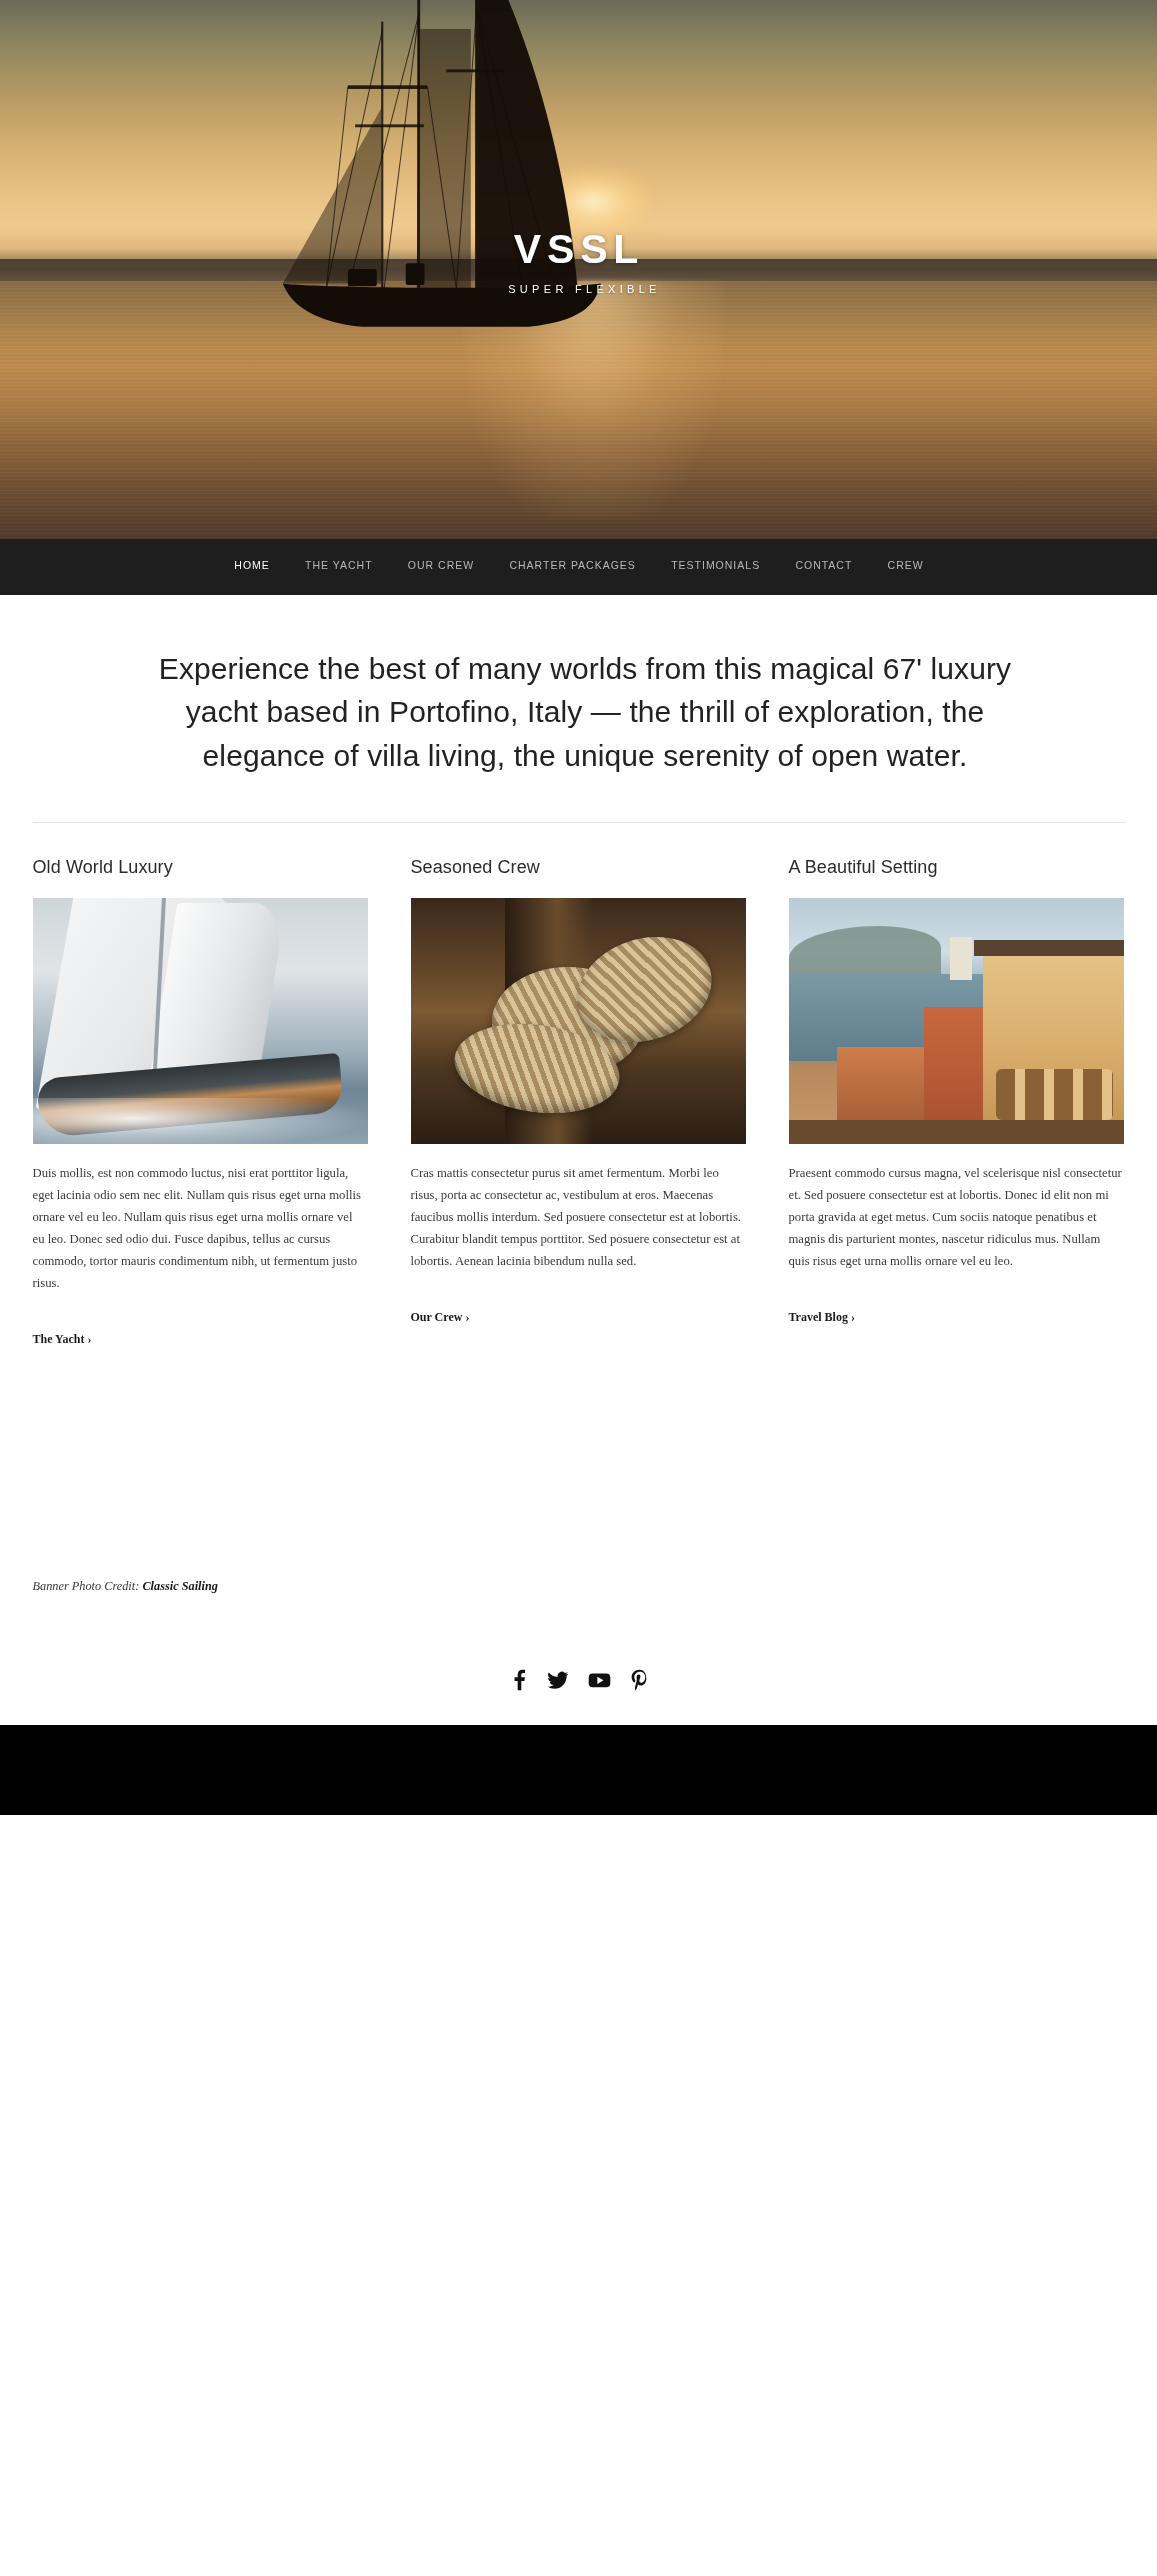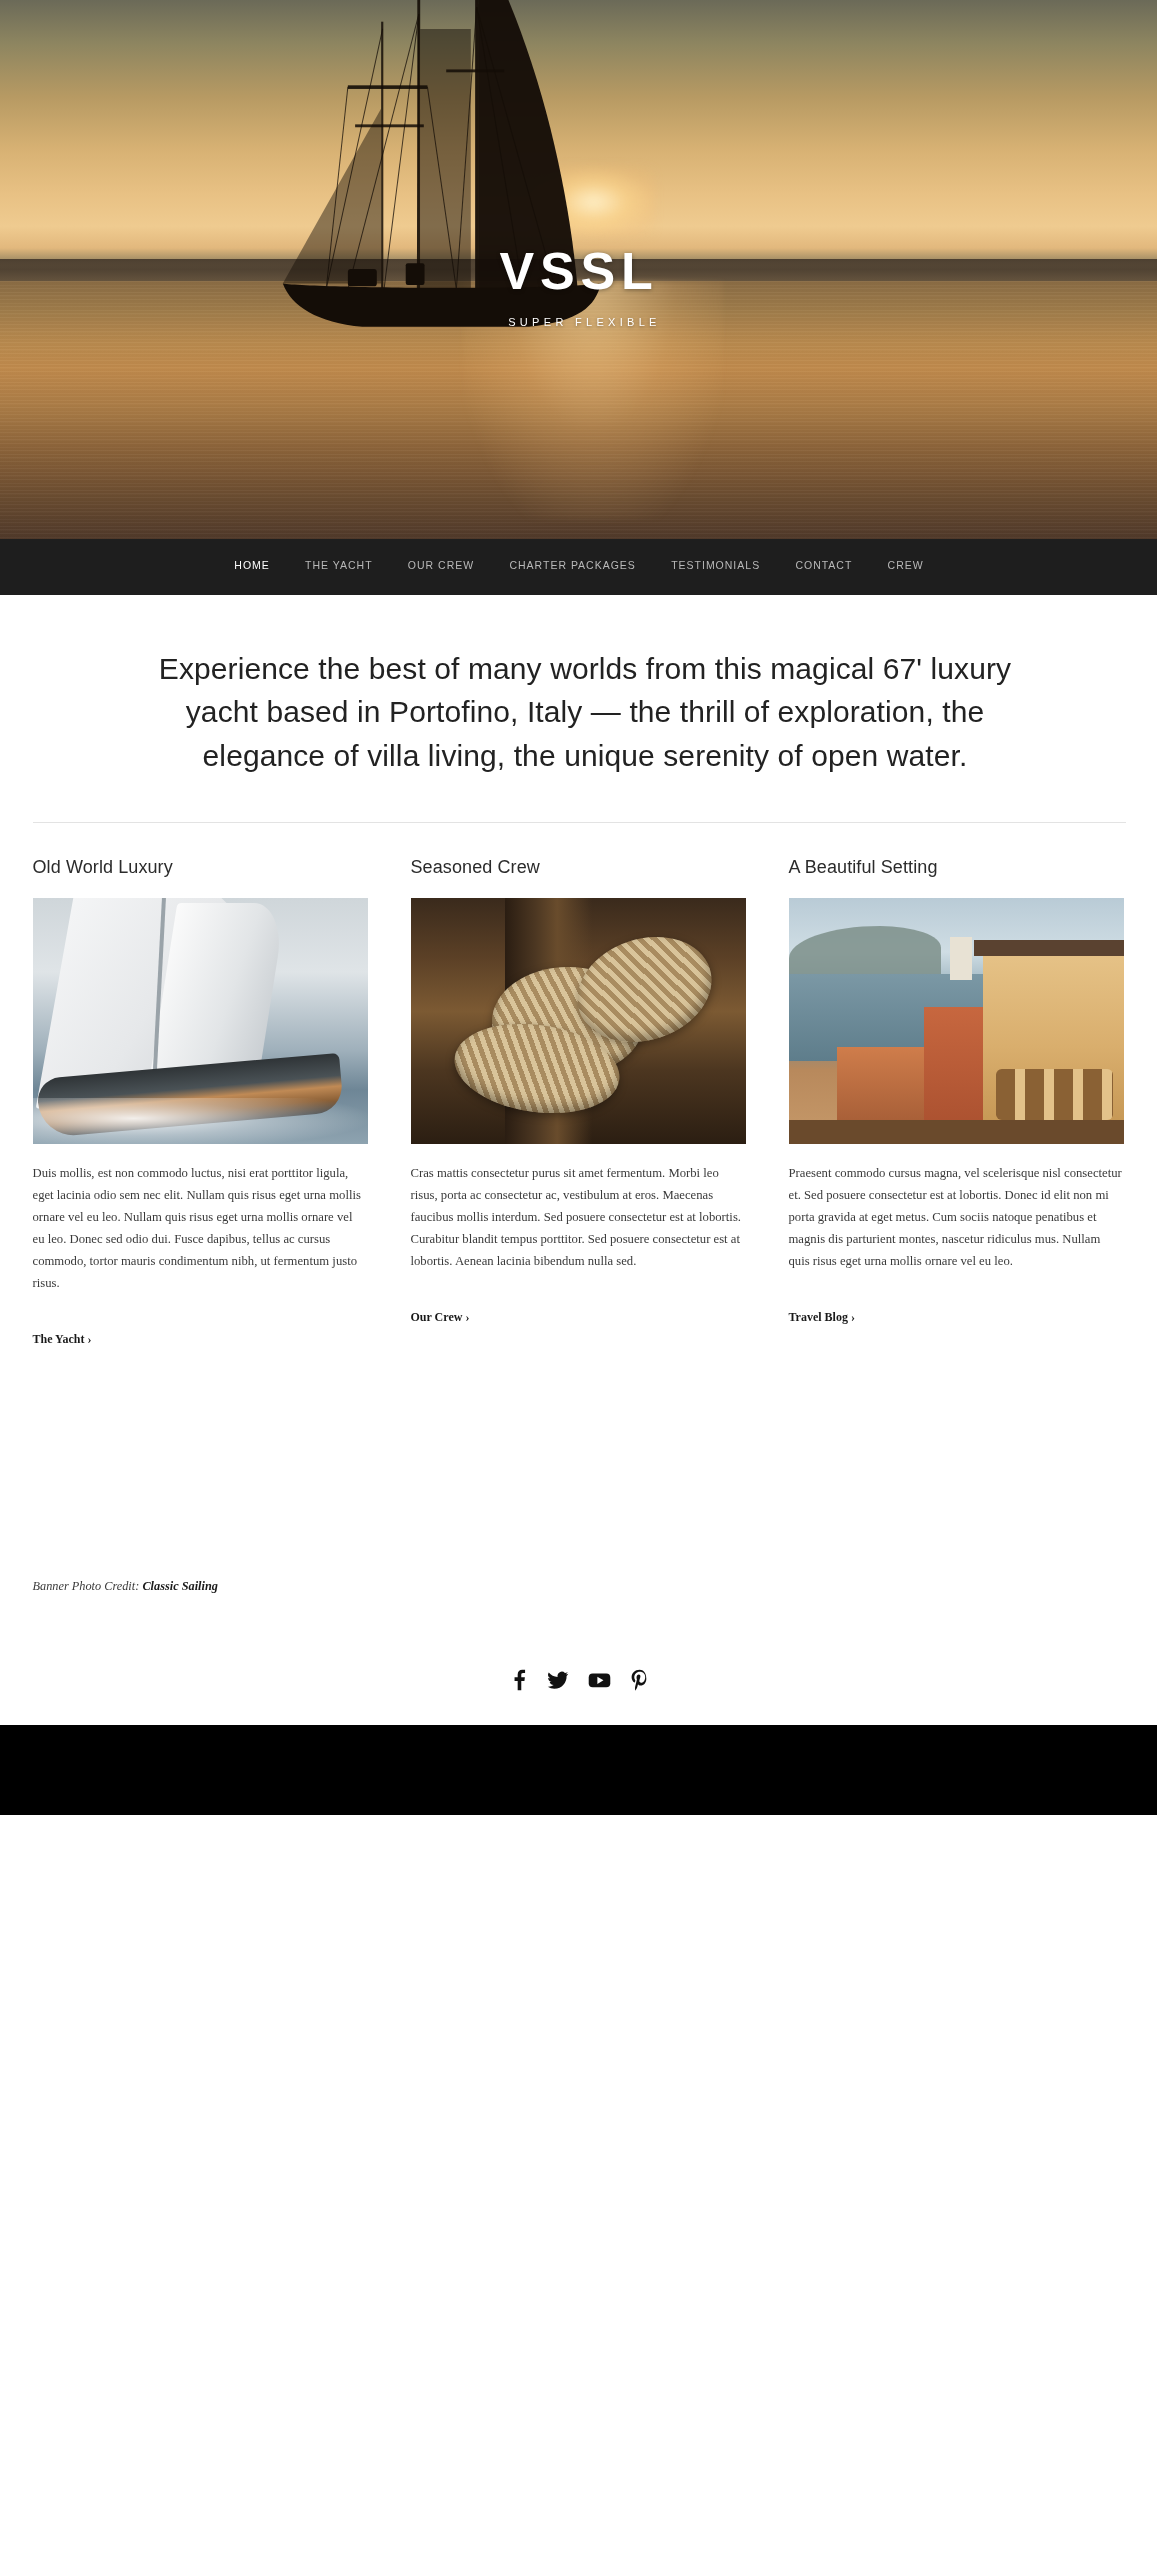--- a/index.html
+++ b/index.html
@@ -71,24 +71,24 @@
   .ship svg { display:block; }
   .hero-title-wrap {
     position: absolute;
     left: 0; right: 0; top: 226px;
     text-align: center;
     z-index: 5;
   }
   .hero-title {
     font-family: "Liberation Sans", sans-serif;
     font-weight: bold;
-    font-size: 52px;
+    font-size: 41px;
     letter-spacing: 5.8px;
     color: #ffffff;
-    margin: 15px;
+    margin: 0;
     text-shadow: 0 0.7px 4.3px rgba(0,0,0,0.35);
   }
   .hero-sub {
     font-family: "Liberation Sans", sans-serif;
     font-size: 11px;
     letter-spacing: 4.3px;
     color: #ffffff;
     margin-top: 10px;
     text-shadow: 0 0.7px 3.6px rgba(0,0,0,0.4);
     padding-left: 11px;

